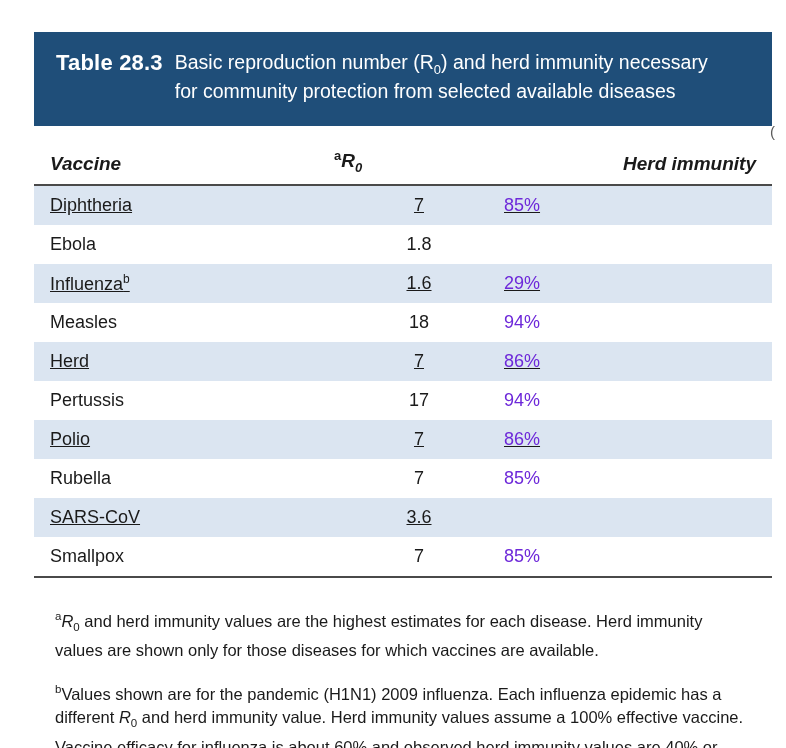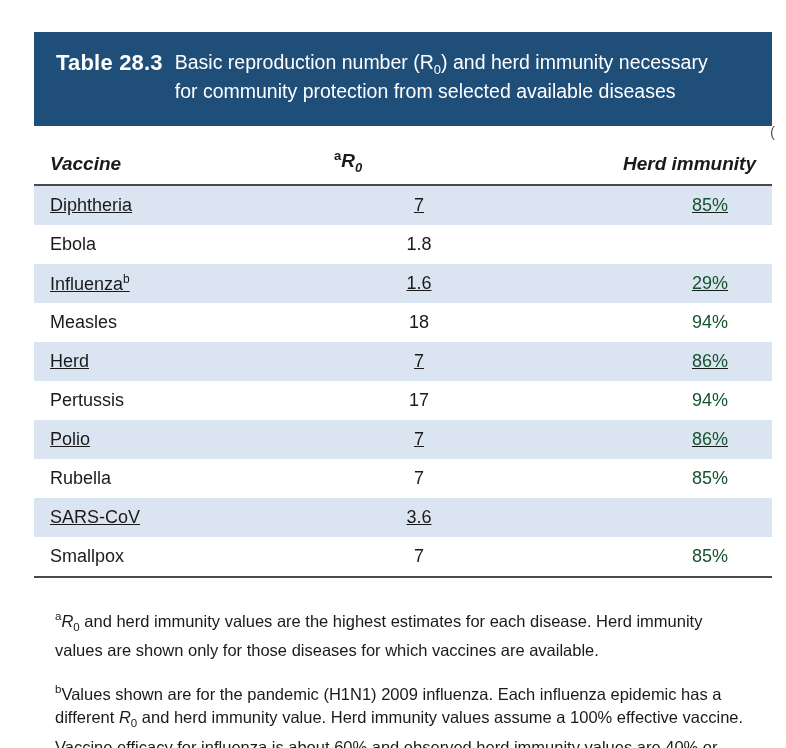--- a/index.html
+++ b/index.html
@@ -126,24 +126,24 @@
     vertical-align: super;
   }
   .row .c-r0 {
     flex: 0 0 170px;
     text-align: center;
     box-sizing: border-box;
     color: #1a1a1a;
   }
   .row .c-herd {
     flex: 1 1 auto;
-    text-align: right;
-    padding-right: 44px;
-    box-sizing: border-box;
-    color: #14532d;
+    text-align: left;
+    padding-right: 24px;
+    box-sizing: border-box;
+    color: #6d28d9;
   }
   .table-bottom-rule {
     border-bottom: 2px solid #4a4a4a;
     height: 0;
   }
   
   .footnotes {
     padding: 12px 4px 0 6px;
     font-size: 16.5px;
     line-height: 23.5px;

